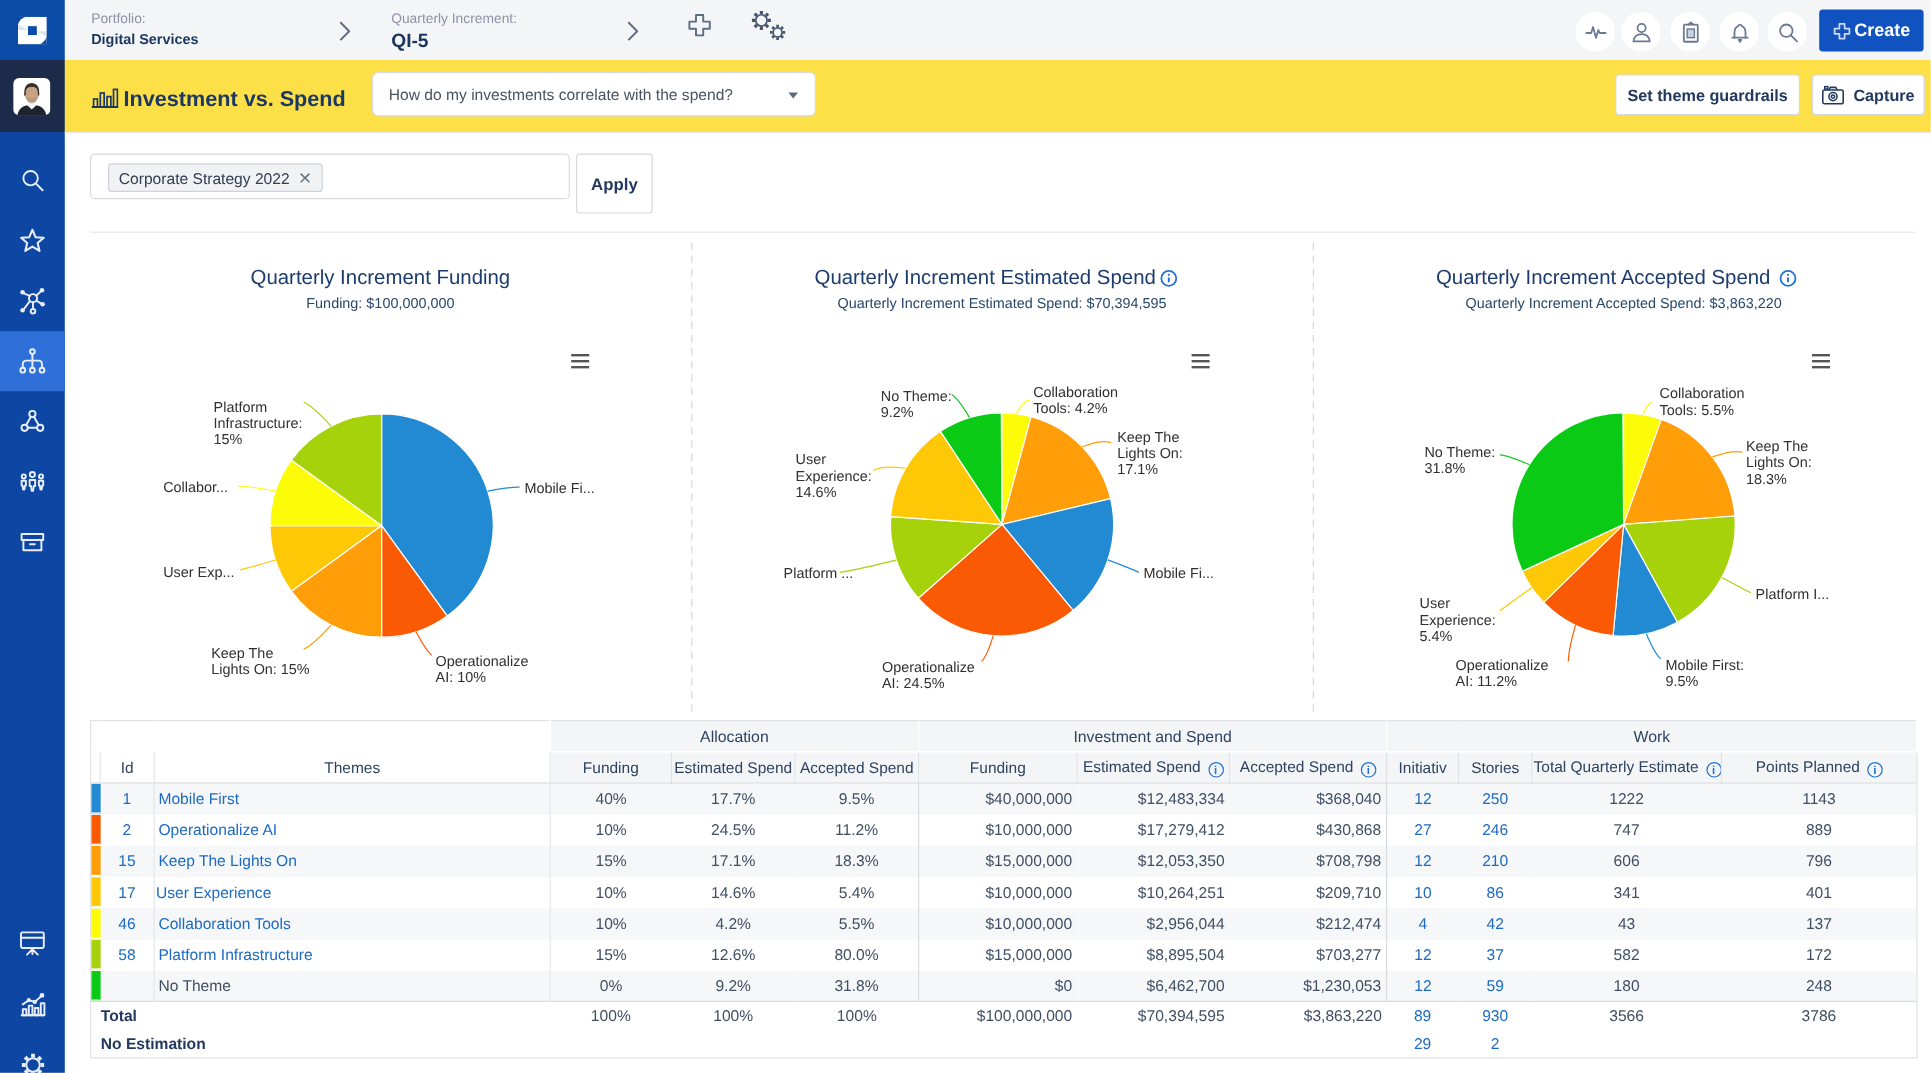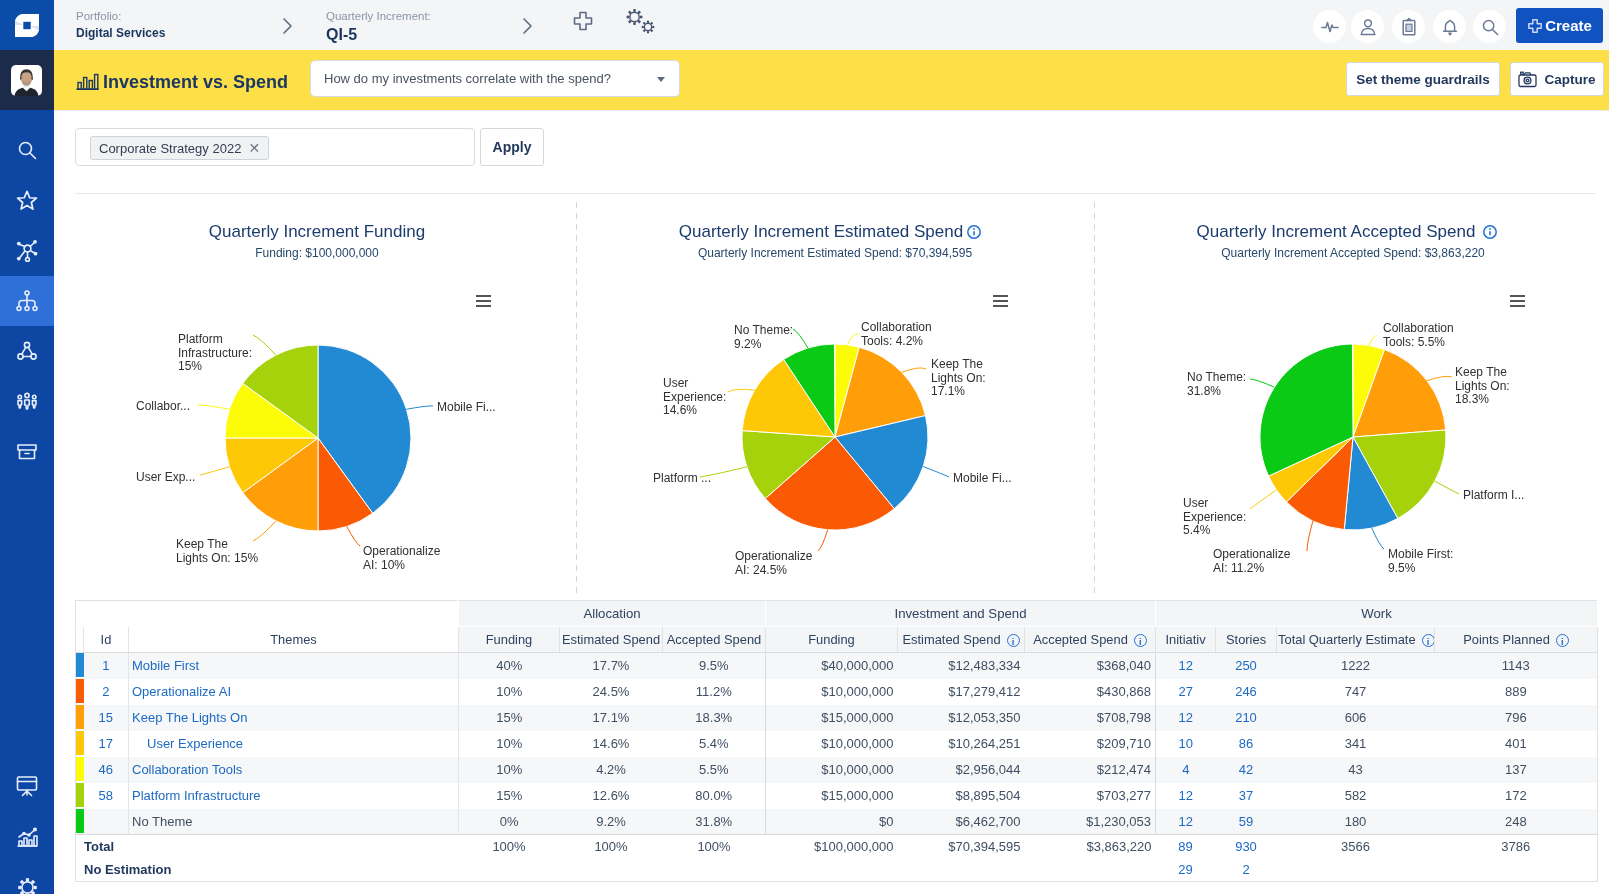--- a/index.html
+++ b/index.html
@@ -33,21 +33,21 @@
 #qselect .caret { position:absolute; right:14px; top:16px; width:0; height:0;
   border-left:4.5px solid transparent; border-right:4.5px solid transparent; border-top:5.5px solid #5d6878; }
 .hbtn { position:absolute; top:12px; height:34px; background:#fff; border:1px solid #d5d8dd; border-radius:3px;
   font-size:13.5px; font-weight:bold; color:#22385e; display:flex; align-items:center; justify-content:center; gap:7px; }
 
 
 #filterbox { position:absolute; left:75px; top:128px; width:400px; height:38px; border:1px solid #d8dbe0; border-radius:4px; background:#fff; }
 #tag { position:absolute; left:14px; top:7px; height:24px; background:#f1f2f4; border:1px solid #cfd3d9;
   border-radius:3px; font-size:13px; color:#303e52; line-height:22px; padding:0 8px; }
 #tag .x { color:#6b7684; margin-left:7px; font-size:14px; }
-#applybtn { position:absolute; left:480px; top:128px; width:64px; height:38px; background:#fff;
+#applybtn { position:absolute; left:480px; top:128px; width:64px; height:50px; background:#fff;
   border:1px solid #d5d8dd; border-radius:3px; font-size:14px; font-weight:bold; color:#22385e;
   display:flex; align-items:center; justify-content:center; }
 #chartdiv { position:absolute; left:75px; top:193px; width:1521px; height:1px; background:#e8e9eb; }
 
 
 #charts { position:absolute; left:0; top:194px; width:1609px; height:409px; }
 .dashsep { position:absolute; top:8px; height:396px; width:1px;
   background-image:linear-gradient(#d4d6da 55%, rgba(255,255,255,0) 0%);
   background-size:1px 11px; }
 .burger { position:absolute; top:101px; width:15px; height:12px;
@@ -484,21 +484,21 @@
 <td class="num link">12</td>
         <td class="num link">210</td>
         <td class="num">606</td>
         <td class="num">796</td>
 </tr>
       <tr class="data">
 <td class="chipc">
           <div class="chip" style="background:#fec806"></div>
         </td>
         <td class="num"><span class="link">17</span></td>
-        <td class="bl" style="padding-left:18px"><span class="link">User Experience</span></td>
+        <td class="bl" style="padding-left:1px"><span class="link">User Experience</span></td>
 <td class="num">10%</td>
         <td class="num">14.6%</td>
         <td class="num ge">5.4%</td>
 <td class="mon">$10,000,000</td>
         <td class="mon">$10,264,251</td>
         <td class="mon ge">$209,710</td>
 <td class="num link">10</td>
         <td class="num link">86</td>
         <td class="num">341</td>
         <td class="num">401</td>

